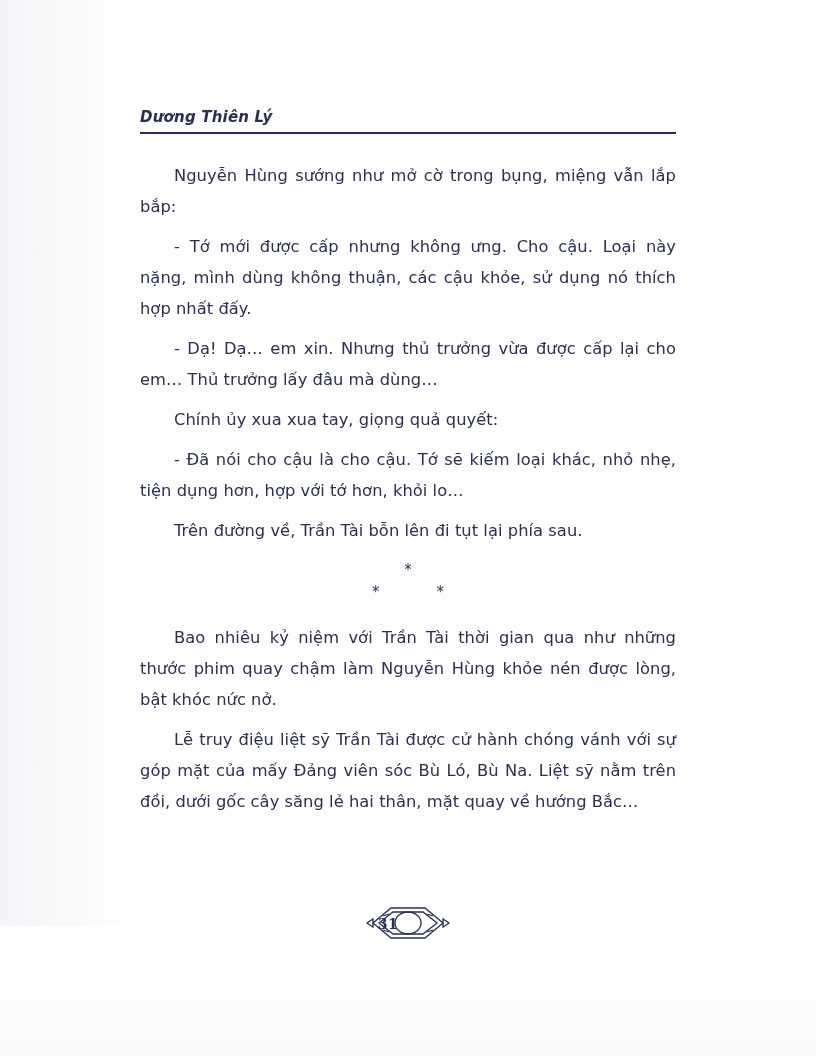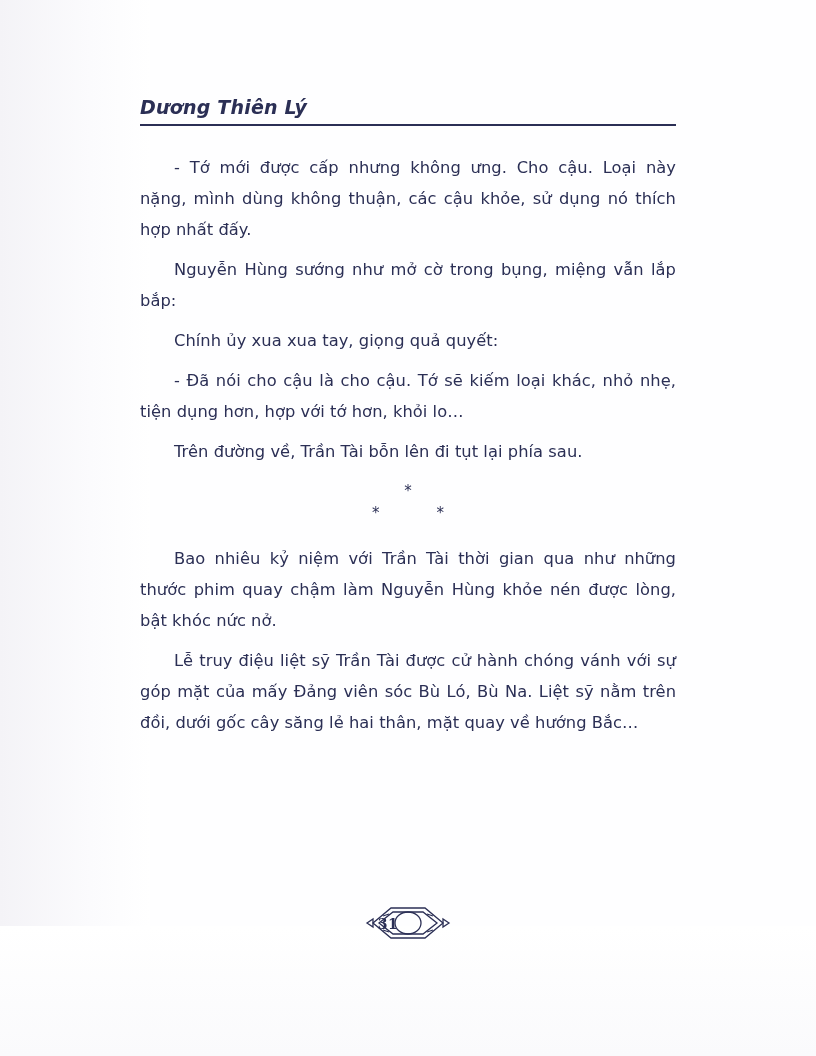--- a/index.html
+++ b/index.html
@@ -49,24 +49,25 @@
     position: absolute;
     left: 140px;
     top: 96px;
     width: 536px;
   }
 
   .running-head {
     font-family: "DejaVu Sans", sans-serif;
     font-style: italic;
     font-weight: bold;
-    font-size: 19px;
+    font-size: 15px;
     letter-spacing: 0.2px;
     color: #2b2f55;
     padding-bottom: 6px;
+    margin-top: 12px;
   }
 
   .head-rule {
     width: 100%;
     height: 2px;
     background: #2b2f55;
     margin-bottom: 26px;
   }
 
   p.body-text {
@@ -130,22 +131,23 @@
 <div class="page">
 
   <div class="scan-tint"></div>
   <div class="scan-tint-bottom"></div>
 
   <div class="content">
 
     <div class="running-head">Dương Thiên Lý</div>
     <div class="head-rule"></div>
 
+    <p class="body-text indent">Nguyễn Hùng sướng như mở cờ trong bụng, miệng vẫn lắp bắp:</p>
     <p class="body-text dash">- Tớ mới được cấp nhưng không ưng. Cho cậu. Loại này nặng, mình dùng không thuận, các cậu khỏe, sử dụng nó thích hợp nhất đấy.</p>
-    <p class="body-text indent">Nguyễn Hùng sướng như mở cờ trong bụng, miệng vẫn lắp bắp:</p>
+    <p class="body-text dash">- Dạ! Dạ… em xin. Nhưng thủ trưởng vừa được cấp lại cho em… Thủ trưởng lấy đâu mà dùng…</p>
     <p class="body-text indent">Chính ủy xua xua tay, giọng quả quyết:</p>
     <p class="body-text dash">- Đã nói cho cậu là cho cậu. Tớ sẽ kiếm loại khác, nhỏ nhẹ, tiện dụng hơn, hợp với tớ hơn, khỏi lo…</p>
     <p class="body-text indent">Trên đường về, Trần Tài bỗn lên đi tụt lại phía sau.</p>
 
     <div class="asterism">
       <div class="a-top">*</div>
       <div class="a-bottom">*    *</div>
     </div>
 
     <p class="body-text indent">Bao nhiêu kỷ niệm với Trần Tài thời gian qua như những thước phim quay chậm làm Nguyễn Hùng khỏe nén được lòng, bật khóc nức nở.</p>

